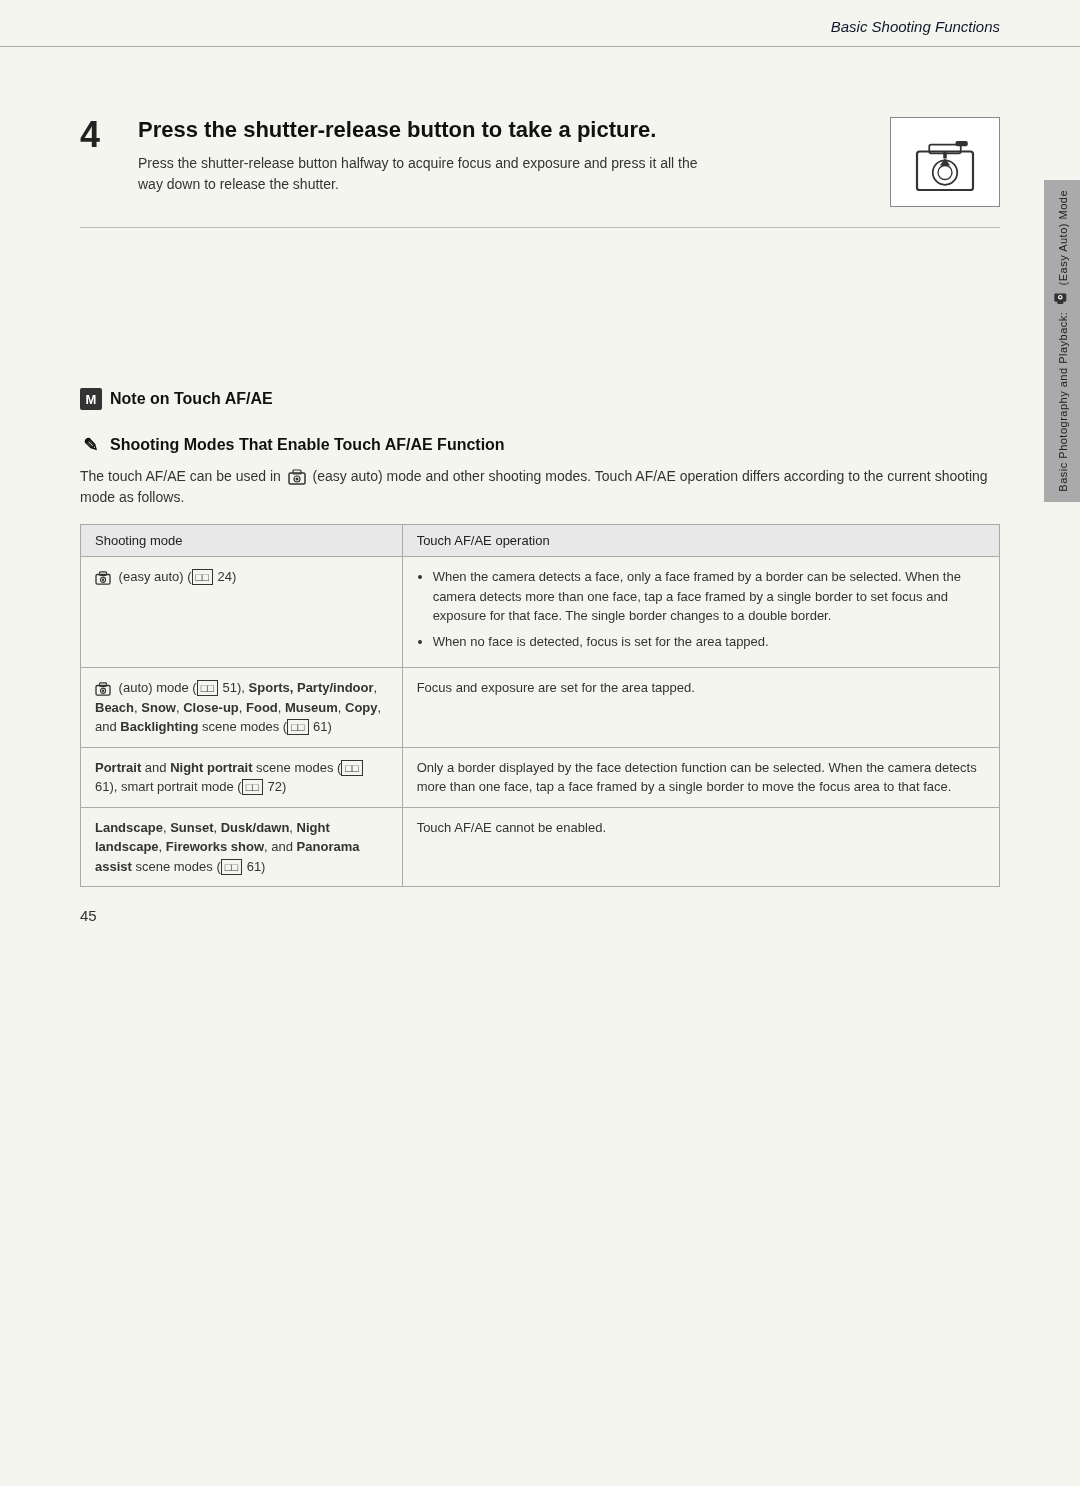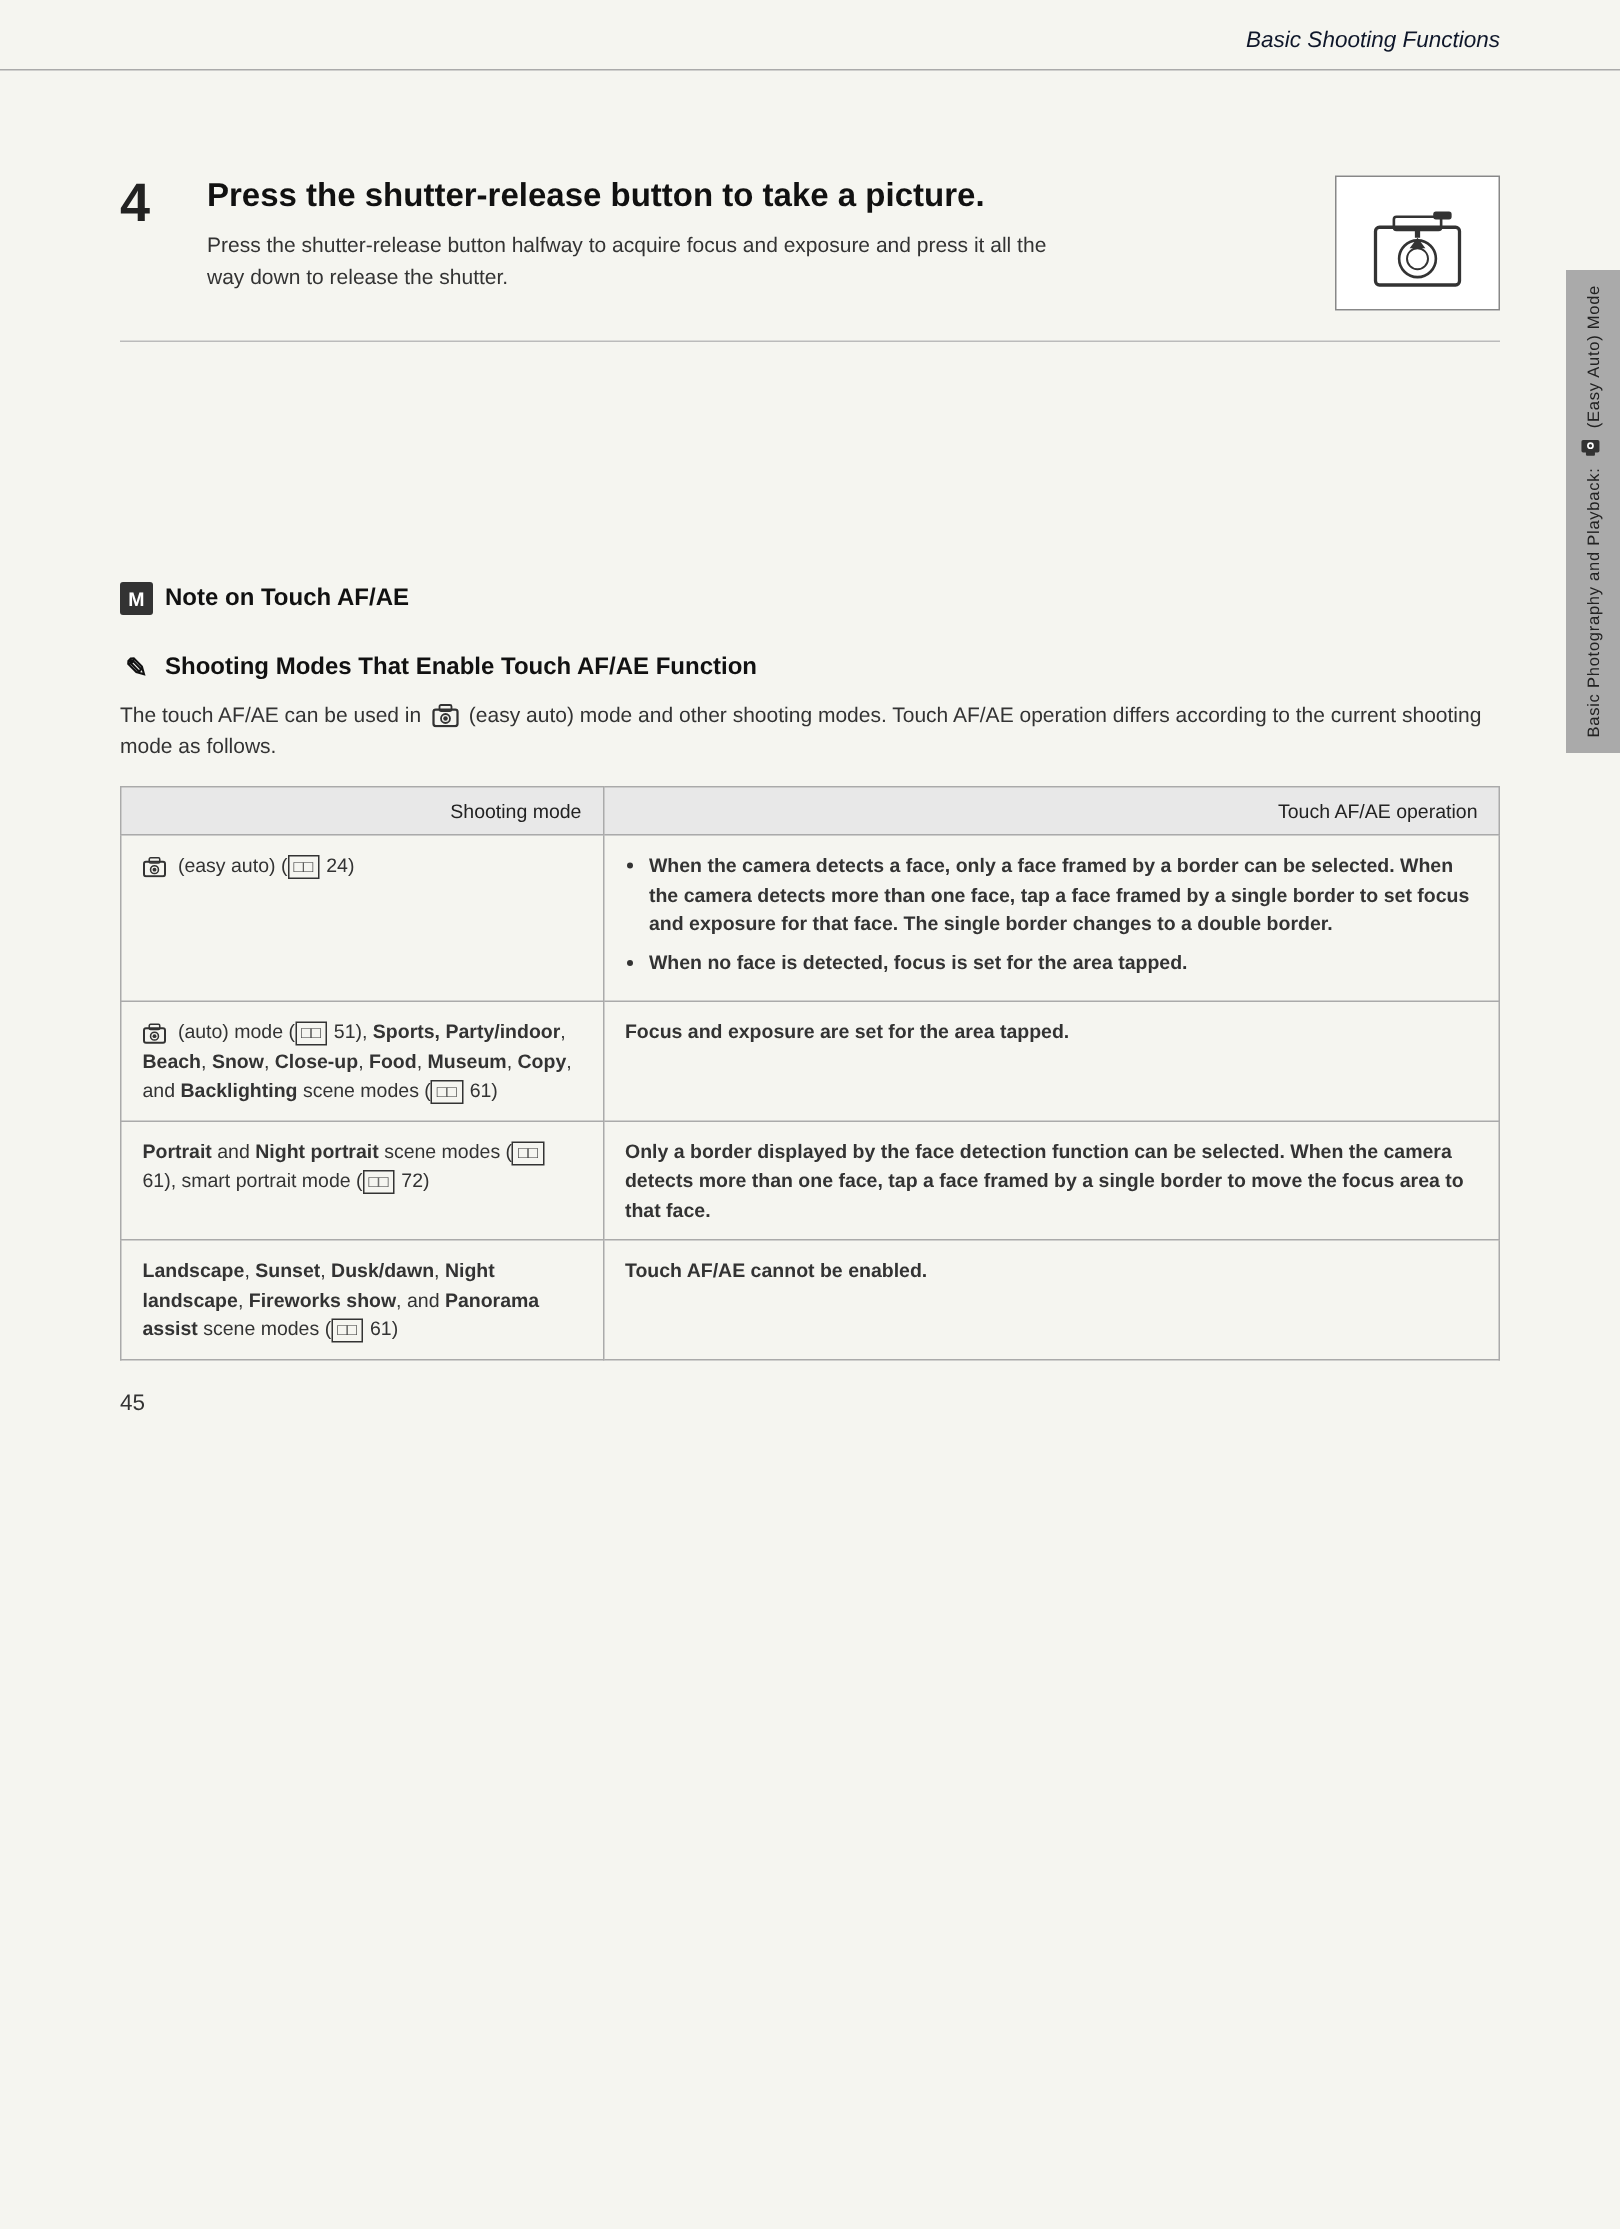--- a/index.html
+++ b/index.html
@@ -164,42 +164,41 @@
     .mode-table {
       width: 100%;
       border-collapse: collapse;
       font-size: 13px;
     }
 
     .mode-table th {
       background: #e8e8e8;
       border: 1px solid #aaa;
       padding: 8px 14px;
-      text-align: right;
+      text-align: left;
       font-weight: normal;
       font-size: 13px;
       color: #222;
     }
 
     .mode-table td {
       border: 1px solid #aaa;
       padding: 10px 14px;
       vertical-align: top;
       color: #333;
       font-size: 13px;
       line-height: 1.5;
     }
 
     .mode-table td:first-child {
       width: 35%;
     }
 
     .mode-table td:last-child {
       width: 65%;
-      font-weight: bold;
     }
 
     .mode-table ul {
       margin-left: 16px;
       padding: 0;
     }
 
     .mode-table ul li {
       margin-bottom: 6px;
     }

